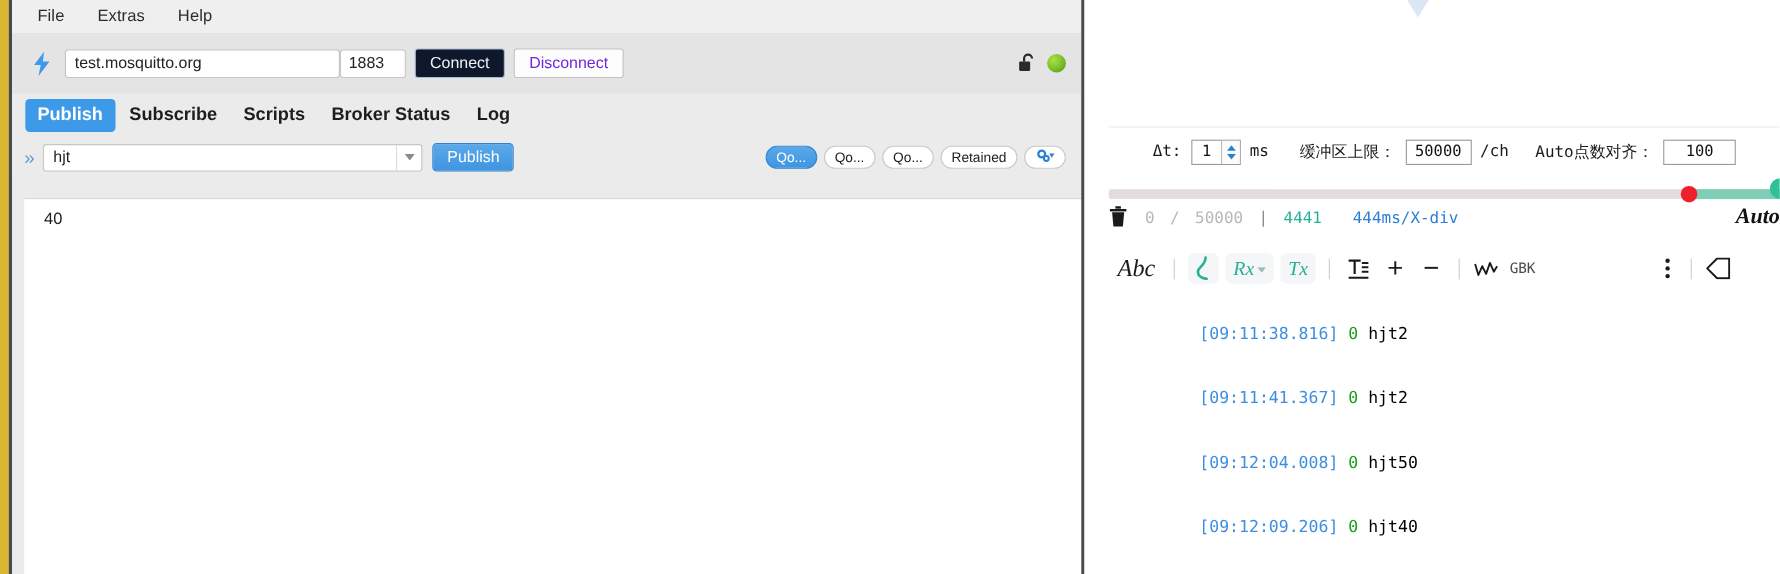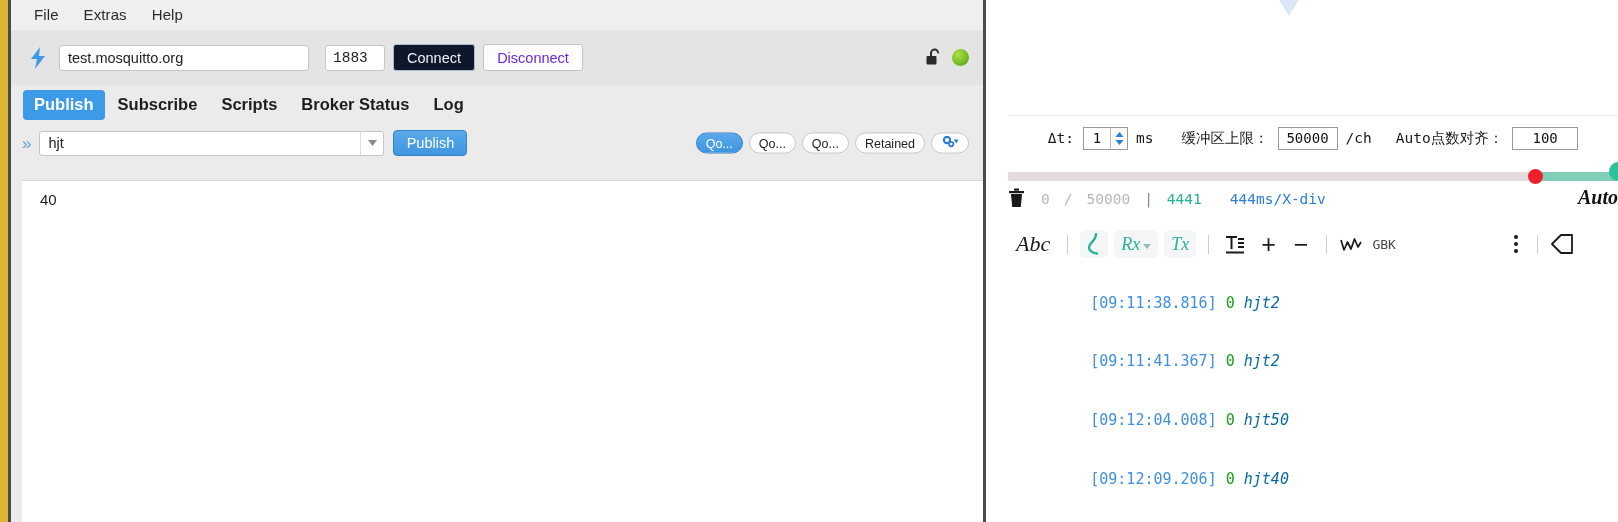--- a/index.html
+++ b/index.html
@@ -35,21 +35,21 @@
     position: absolute; left: 11px; top: 0; width: 972px; height: 522px;
     background: #ebebeb;
   }
 
   
   #menubar {
     position: relative; height: 30px;
     background: #efefef;
     display: flex; align-items: center;
     padding-left: 13px;
-    gap: 1px;
+    gap: 6px;
   }
   .menu-item {
     font-size: 15px; color: #2b2b2b;
     padding: 3px 14px 4px 10px;
     cursor: default;
     letter-spacing: 0.1px;
   }
 
   
   #connbar {
@@ -66,27 +66,27 @@
     width: 250px; height: 26px;
     background: #fff;
     border: 1px solid #c6c6c6;
     border-radius: 3px;
     font-size: 14.5px; color: #222;
     padding: 0 8px;
     font-family: "Liberation Sans", sans-serif;
     outline: none;
   }
   .port-input {
-    width: 60px; height: 26px; margin-left: 16px;
+    width: 60px; height: 26px; margin-left: 0;
     background: #fff;
     border: 1px solid #c6c6c6;
     border-radius: 3px;
     font-size: 14.5px; color: #222;
     padding: 0 7px;
-    font-family: Liberation Mono, monospace;
+    font-family: Liberation Sans, sans-serif;
     outline: none;
   }
   .btn-connect {
     margin-left: 8px;
     width: 82px; height: 27px;
     background: #0f172a;
     border: 1px solid #a9bdd2;
     border-radius: 3px;
     color: #eef3f8;
     font-size: 14.5px;
@@ -364,21 +364,21 @@
     position: absolute; left: 22px; top: 274px;
     width: 610px; height: 248px;
     padding-left: 10px;
     font-family: "DejaVu Sans Mono", monospace;
     font-size: 15px;
     line-height: 19.6px;
   }
   .log-line { white-space: pre; }
   .ts { color: #3f8fe0; }
   .ch { color: #1aa01a; }
-  .msg { color: #0369a1; font-style: italic; }
+  .msg { color: #000000; }
 </style>
 </head>
 <body>
 
 <div id="root">
 
   <div id="mqtt-window">
     <div class="left-gold"></div>
     <div class="left-dark"></div>
 

